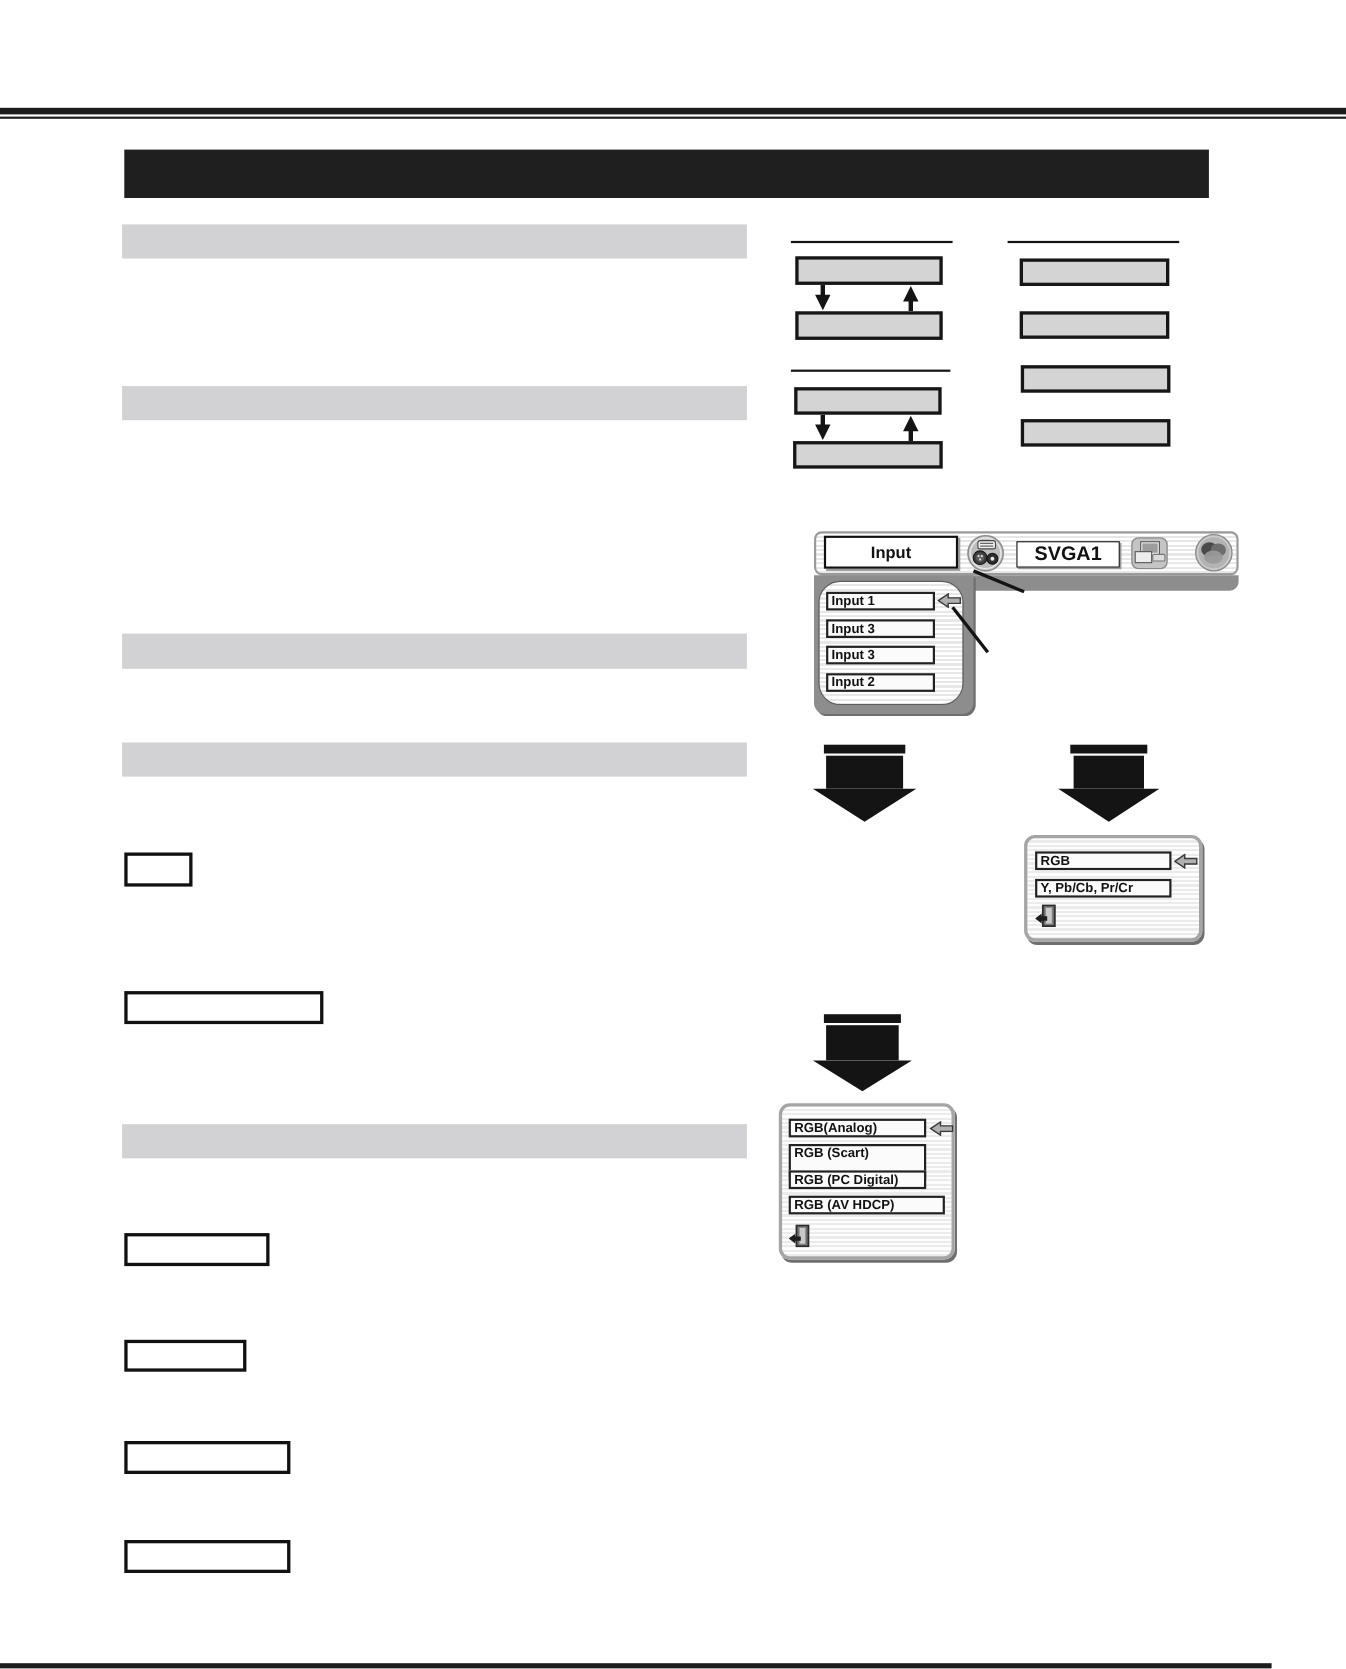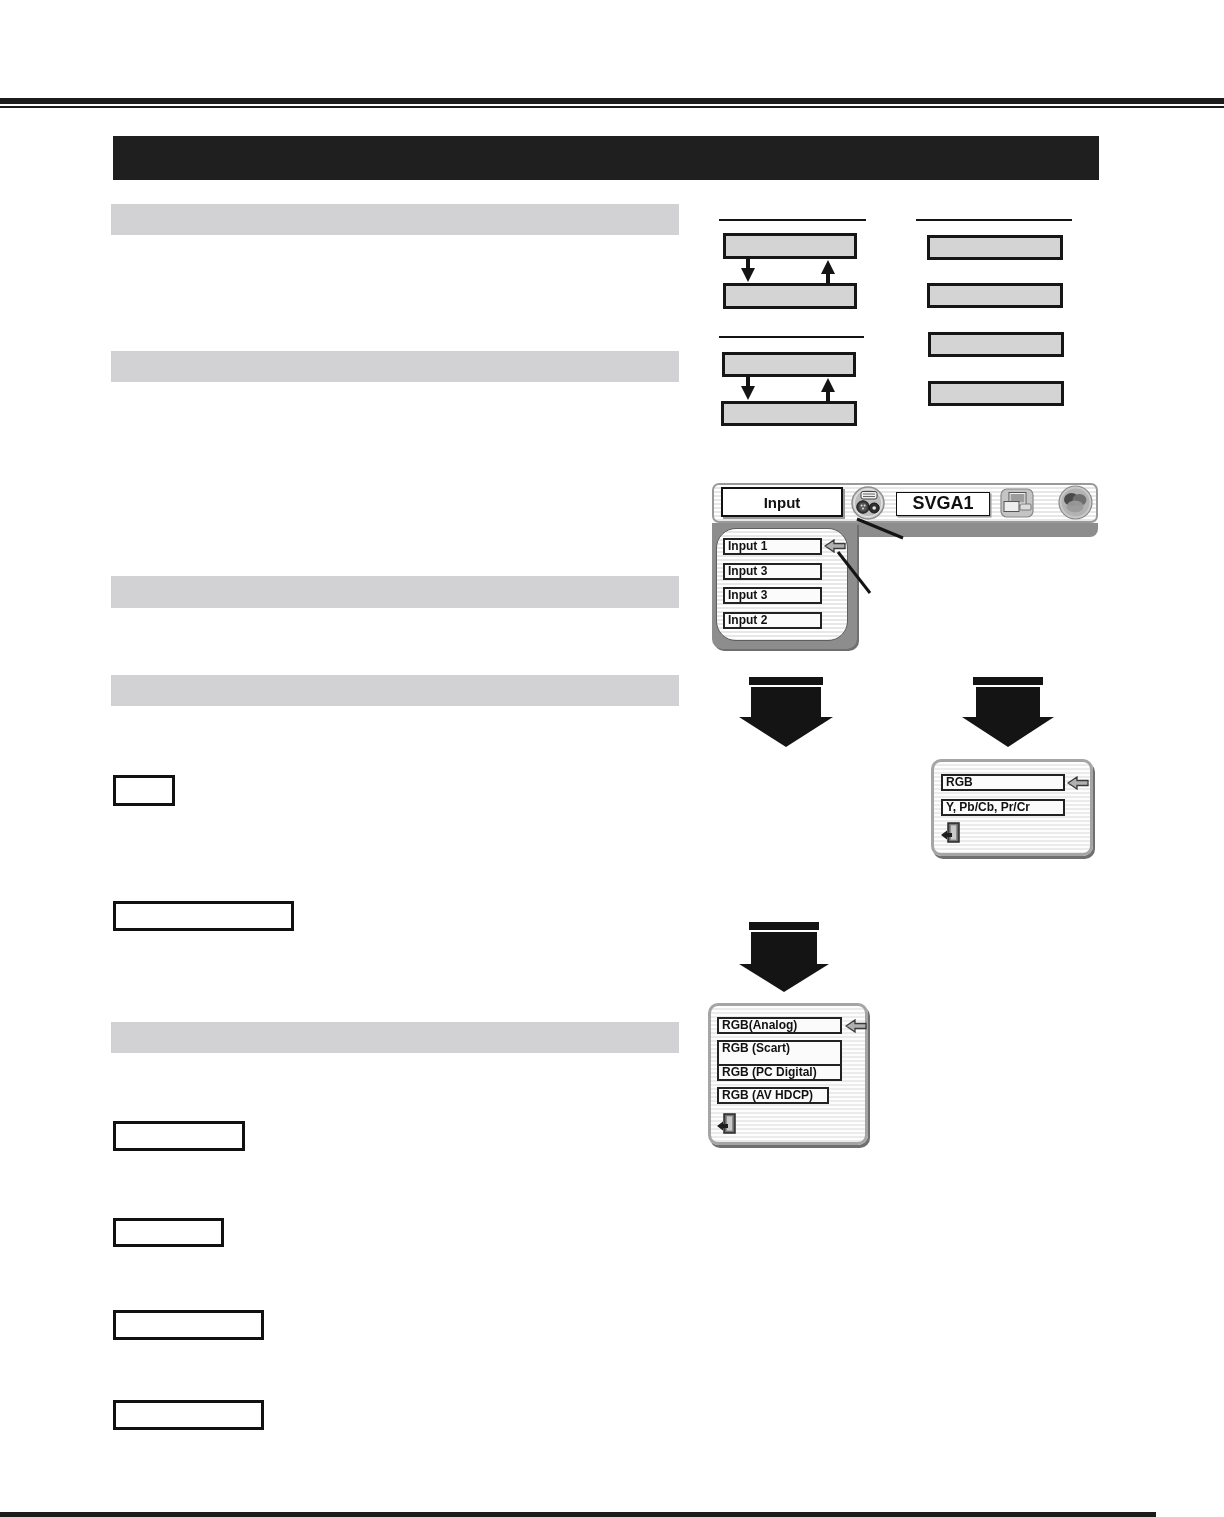--- a/index.html
+++ b/index.html
@@ -56,21 +56,21 @@
     <polygon points="84,15 98,15 91,1" fill="#141414"></polygon>
   </svg>
   <div class="abs dbox" style="left:721px;top:401px;width:136px;height:25px"></div>
 
   <div class="abs dline" style="left:916px;top:219px;width:156px"></div>
   <div class="abs dbox" style="left:927px;top:235px;width:136px;height:25px"></div>
   <div class="abs dbox" style="left:927px;top:283px;width:136px;height:25px"></div>
   <div class="abs dbox" style="left:928px;top:332px;width:136px;height:25px"></div>
   <div class="abs dbox" style="left:928px;top:381px;width:136px;height:25px"></div>
 
-  <div class="abs" style="left:712px;top:483px;width:388px;height:166px">
+  <div class="abs" style="left:740px;top:483px;width:388px;height:166px">
 
     <div class="abs graysolid" style="left:6px;top:40px;width:380px;height:14px;border-radius:0 0 8px 0"></div>
 
     <div class="abs graysolid" style="left:0;top:40px;width:145px;height:126px;border-radius:0 0 10px 10px;box-shadow:2px 2px 0 #6f6f6f"></div>
 
     <div class="abs stripes" style="left:0;top:0;width:386px;height:40px;border:2px solid #9a9a9a;border-radius:7px;box-sizing:border-box">
       <div class="abs btnlike" style="left:7px;top:2px;width:122px;height:30px;font-size:15px;line-height:28px;box-shadow:2px 2px 0 #9a9a9a">
         <span>Input</span>
       </div>
       <svg class="abs" style="left:137px;top:1px" width="34" height="34" viewBox="0 0 34 34">
@@ -154,21 +154,21 @@
   <div class="abs" style="left:739px;top:922px;width:90px;height:70px">
     <div class="abs bk" style="left:10px;top:0;width:70px;height:8px"></div>
     <div class="abs bk" style="left:12px;top:10px;width:66px;height:32px"></div>
     <div class="abs" style="left:0;top:42px;width:0;height:0;border-left:45px solid transparent;border-right:45px solid transparent;border-top:28px solid #141414"></div>
   </div>
 
   <div class="abs osd-panel" style="left:708px;top:1003px;width:160px;height:142px">
     <div class="mi" style="left:6px;top:11px;width:125px;height:17px">RGB(Analog)</div>
     <div class="mi" style="left:6px;top:34px;width:125px;height:32px">RGB (Scart)</div>
     <div class="mi" style="left:6px;top:58px;width:125px;height:17px">RGB (PC Digital)</div>
-    <div class="mi" style="left:6px;top:81px;width:112px;height:17px">RGB (AV HDCP)</div>
+    <div class="mi" style="left:6px;top:81px;width:142px;height:17px">RGB (AV HDCP)</div>
     <svg class="abs" style="left:134px;top:13px" width="22" height="14" viewBox="0 0 22 14">
       <polygon points="1,7 10,1 10,4.5 21,4.5 21,9.5 10,9.5 10,13" fill="#b0b0b0" stroke="#3a3a3a" stroke-width="1.3"></polygon>
     </svg>
     <svg class="abs" style="left:6px;top:107px" width="20" height="22" viewBox="0 0 20 22">
       <rect x="7" y="1" width="11" height="19" fill="#6b6b6b" stroke="#2a2a2a" stroke-width="1.5"></rect>
       <rect x="9.5" y="3" width="6" height="15" fill="#c9c9c9" stroke="#8a8a8a" stroke-width="0.8"></rect>
       <polygon points="0,13 6,8.5 6,11 11,11 11,15 6,15 6,17.5" fill="#1e1e1e"></polygon>
     </svg>
   </div>
 

